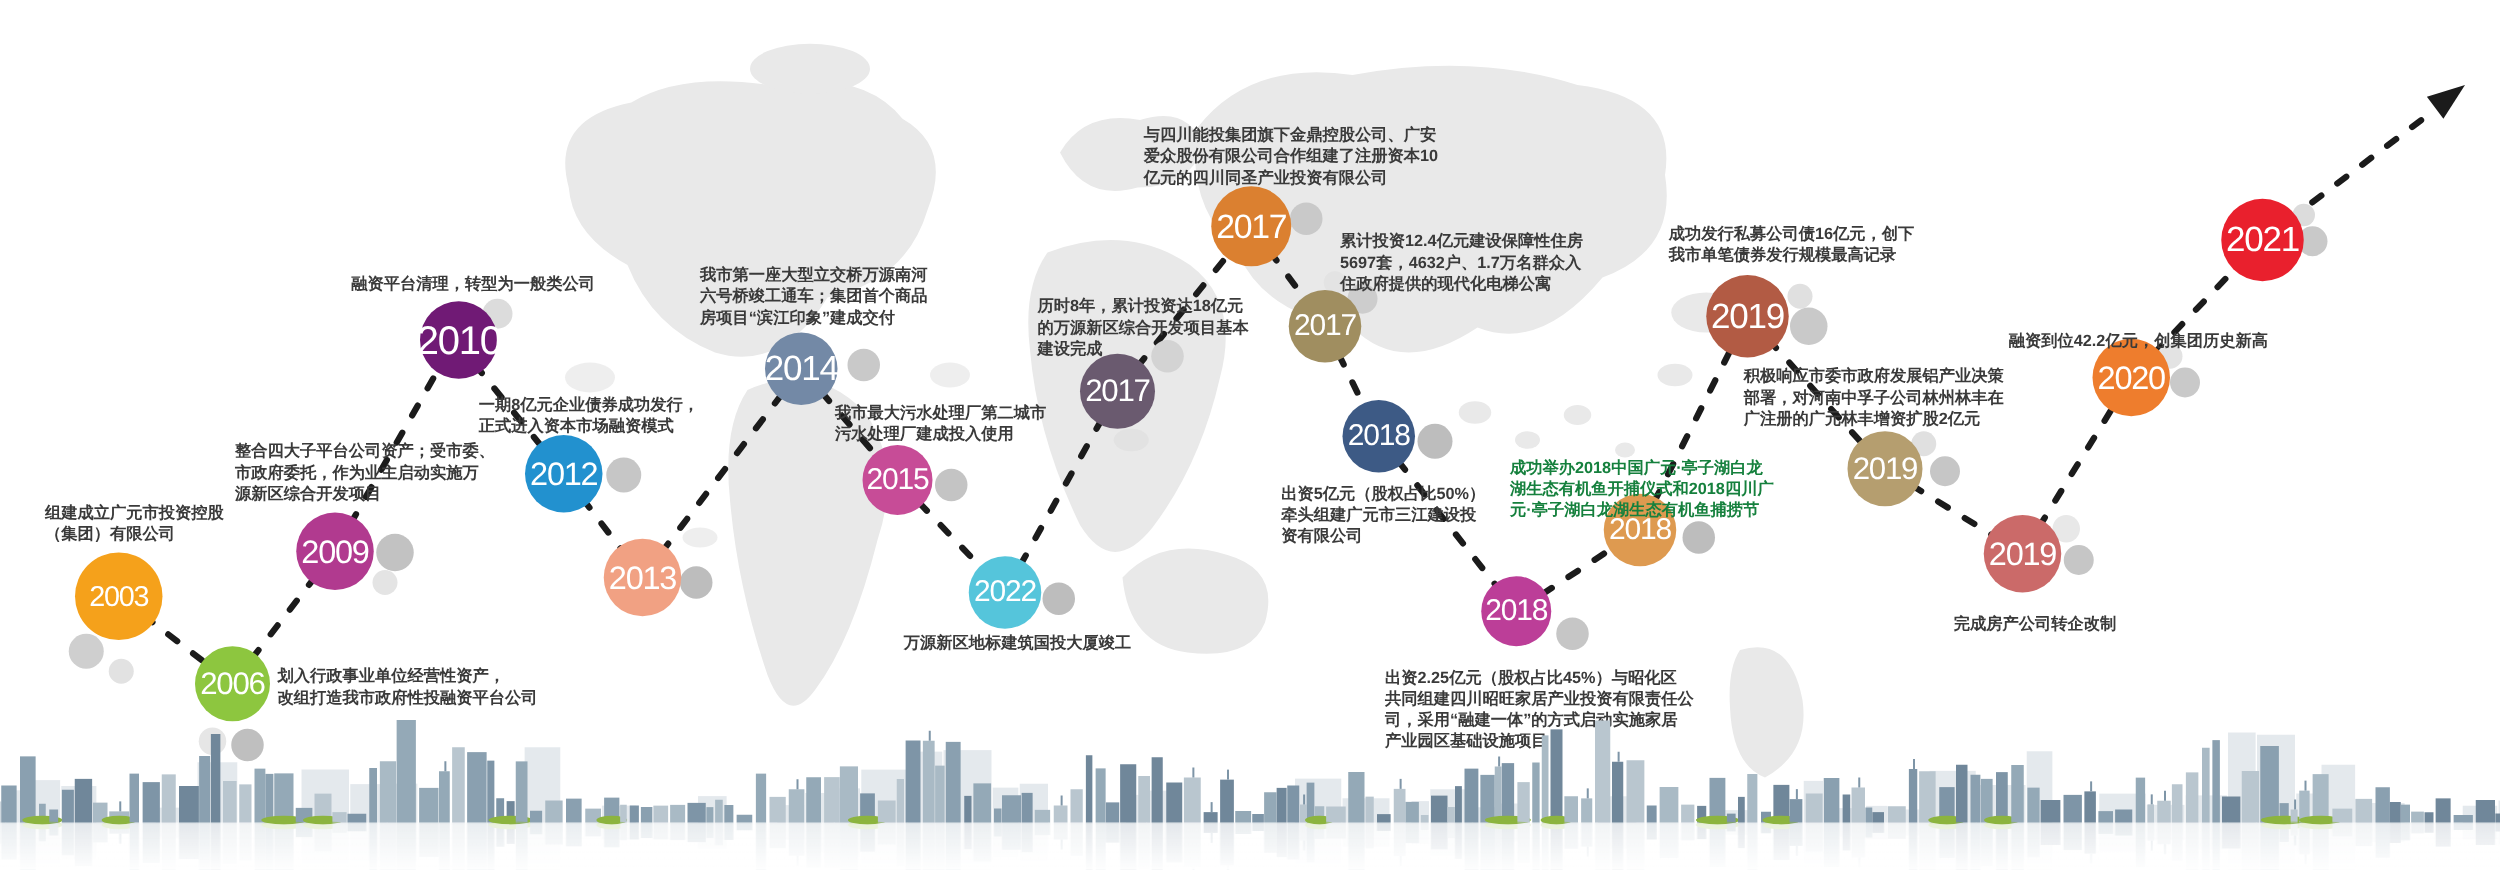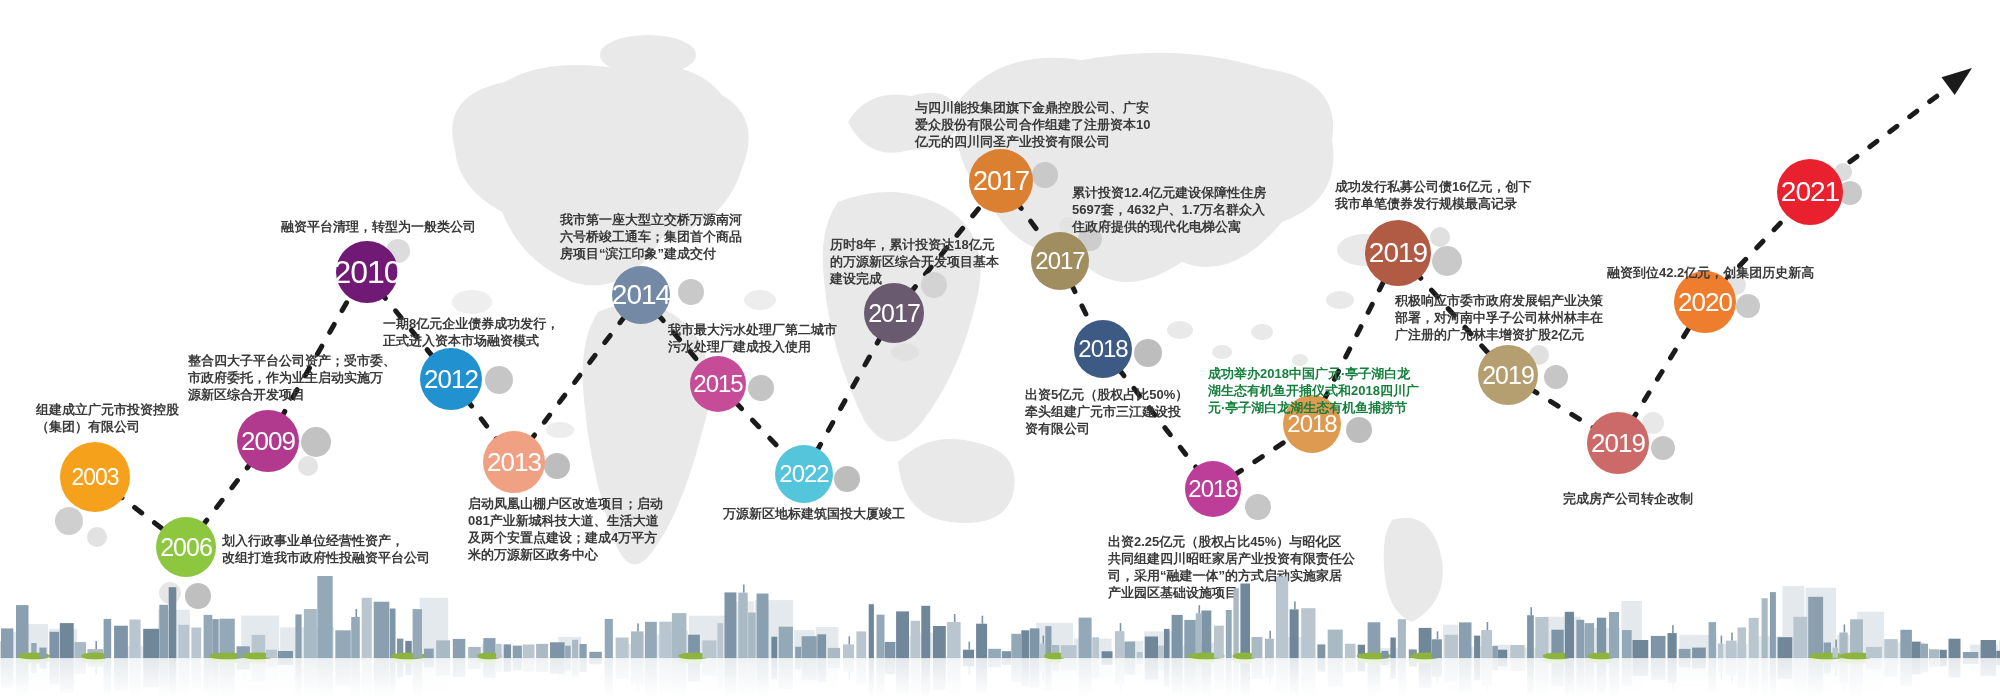--- a/index.html
+++ b/index.html
@@ -87,24 +87,20 @@
 源新区综合开发项目</div>
       <div class="dot" style="left: 386px; top: 239px; height: 24px; width: 24px; background: rgb(220, 220, 220);"></div>
       <div class="circle" style="left: 336px; top: 241px; height: 62px; width: 62px; background: #701a75; font-size: 32px;">2010</div>
       <div class="note" style="left: 281px; top: 218px; color: rgb(58, 58, 58);">融资平台清理，转型为一般类公司</div>
       <div class="dot" style="left: 485px; top: 366px; height: 28px; width: 28px; background: rgb(198, 198, 198);"></div>
       <div class="circle" style="left: 420px; top: 348px; height: 62px; width: 62px; background: rgb(34, 145, 207); font-size: 26px;">2012</div>
       <div class="note" style="left: 383px; top: 315px; color: rgb(58, 58, 58);">一期8亿元企业债券成功发行，
 正式进入资本市场融资模式</div>
       <div class="dot" style="left: 544px; top: 453px; height: 26px; width: 26px; background: rgb(189, 189, 189);"></div>
       <div class="circle" style="left: 483px; top: 431px; height: 62px; width: 62px; background: rgb(241, 161, 131); font-size: 26px;">2013</div>
-      <div class="note" style="left: 468px; top: 495px; color: rgb(58, 58, 58);">启动凤凰山棚户区改造项目；启动
-081产业新城科技大道、生活大道
-及两个安置点建设；建成4万平方
-米的万源新区政务中心</div>
       <div class="dot" style="left: 678px; top: 279px; height: 26px; width: 26px; background: rgb(201, 201, 201);"></div>
       <div class="circle" style="left: 612px; top: 266px; height: 58px; width: 58px; background: rgb(115, 137, 166); font-size: 28px;">2014</div>
       <div class="note" style="left: 560px; top: 211px; color: rgb(58, 58, 58);">我市第一座大型立交桥万源南河
 六号桥竣工通车；集团首个商品
 房项目“滨江印象”建成交付</div>
       <div class="dot" style="left: 748px; top: 375px; height: 26px; width: 26px; background: rgb(196, 196, 196);"></div>
       <div class="circle" style="left: 690px; top: 356px; height: 56px; width: 56px; background: rgb(199, 76, 151); font-size: 24px;">2015</div>
       <div class="note" style="left: 668px; top: 321px; color: rgb(58, 58, 58);">我市最大污水处理厂第二城市
 污水处理厂建成投入使用</div>
       <div class="dot" style="left: 834px; top: 466px; height: 26px; width: 26px; background: rgb(189, 189, 189);"></div>

